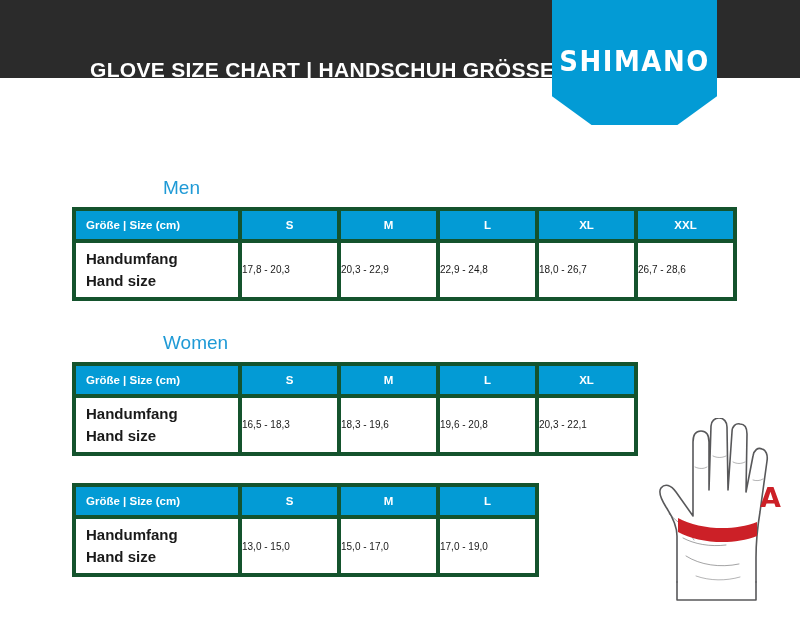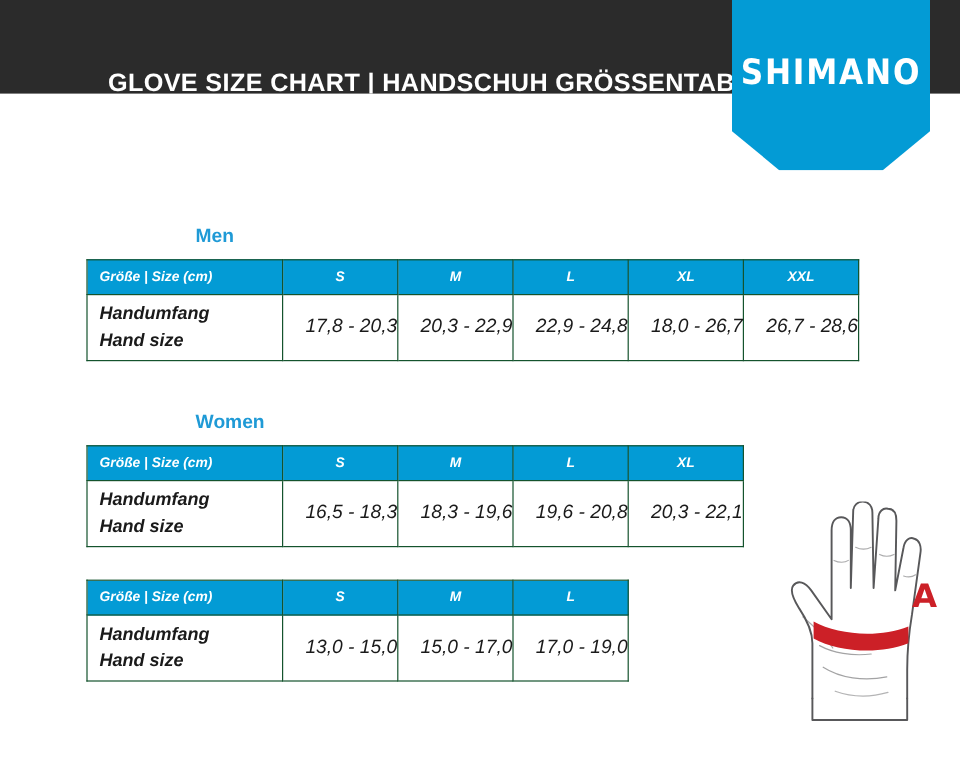--- a/index.html
+++ b/index.html
@@ -33,24 +33,24 @@
     font-weight: bold;
     color: #ffffff;
     letter-spacing: 0.3px;
     white-space: nowrap;
     text-transform: uppercase;
   }
 
   
   #shimano-badge {
     position: absolute;
-    left: 610px;
+    left: 552px;
     top: 0;
     width: 165px;
-    height: 142px;
+    height: 125px;
     background: #039bd5;
     clip-path: polygon(0 0, 100% 0, 100% 77%, 76% 100%, 24% 100%, 0 77%);
   }
   #shimano-wordmark {
     position: absolute;
     left: 0;
     top: 46px;
     width: 165px;
     text-align: center;
     color: #ffffff;
@@ -64,36 +64,35 @@
   
   .size-section {
     position: absolute;
     left: 72px;
   }
   #section-men    { top: 178px; }
   #section-women  { top: 333px; }
   #section-children { top: 483px; }
 
   .section-title {
-    font-size: 16px;
-    font-weight: bold;
+    font-size: 19px;
+    font-weight: normal;
     color: #1f9ad6;
-    margin: 12px 0 9px 91px;
+    margin: 0 0 9px 91px;
     line-height: 1.05;
   }
 
   table.size-table {
     border-collapse: collapse;
     table-layout: fixed;
   }
   table.size-table td {
-    border: 1px solid #14532d;
+    border: 4px solid #14532d;
     padding: 0;
     vertical-align: middle;
-    font-style: italic;
   }
   .thead-row td {
     background: #039bd5;
     border-color: #039bd5;
     color: #ffffff;
     font-size: 11.5px;
     font-weight: bold;
     height: 28px;
   }
   td.label-head {
@@ -110,22 +109,22 @@
     height: 54px;
     font-size: 15px;
     font-weight: bold;
     color: #1a1a1a;
     padding-left: 10px !important;
     line-height: 1.45;
   }
   td.row-value {
     width: 95px;
     height: 54px;
-    text-align: right;
-    font-size: 16px;
+    text-align: left;
+    font-size: 10px;
     color: #1a1a1a;
   }
   .label-de, .label-en { display: block; }
 
   
   #hand-diagram {
     position: absolute;
     left: 636px;
     top: 418px;
     width: 160px;

